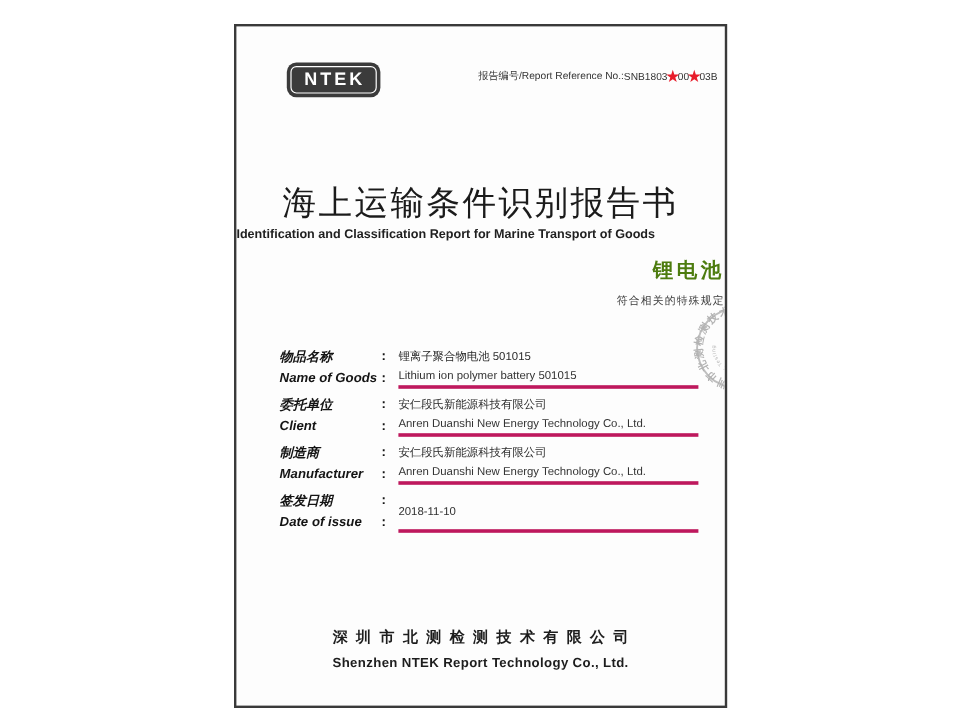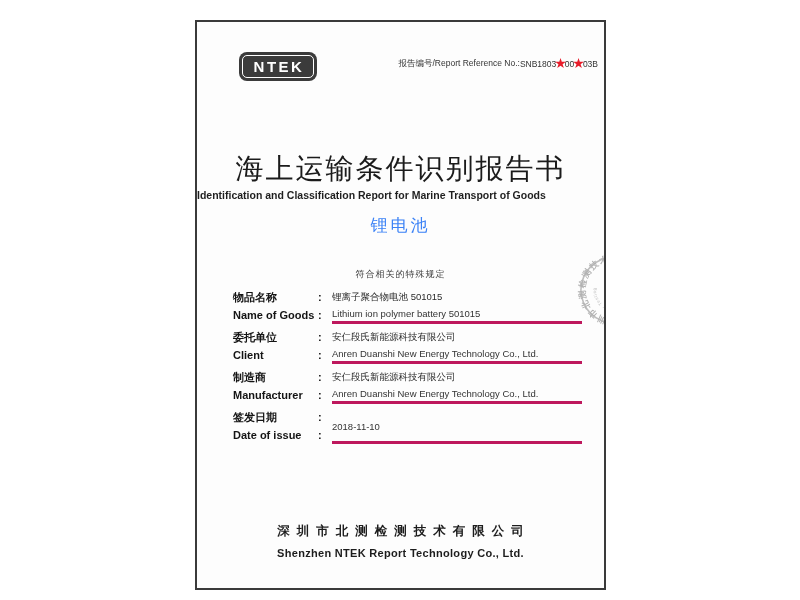--- a/index.html
+++ b/index.html
@@ -30,33 +30,33 @@
   
   .title-cn {
     position:absolute; top:128px; left:0; width:100%; text-align:center;
     font-size:28px; font-weight:normal; color:#1b1b1b; letter-spacing:2px;
   }
   .title-en {
     position:absolute; top:167px; left:0; width:100%; 
     font-size:10.5px; font-weight:bold; color:#1f1f1f;
   }
   .subject-cn {
-    position:absolute; top:192px; left:0; width:100%; text-align:center;
-    font-size:17px; font-weight:normal; color:#3b82f6; letter-spacing:3px;
+    position:absolute; top:192px; left:0; width:100%; text-align:right;
+    font-size:17px; font-weight:bold; color:#4d7c0f; letter-spacing:3px;
   }
   .subject-note {
-    position:absolute; top:222px; left:0; width:100%; text-align:center;
-    font-size:9px; color:#3d3d3d; letter-spacing:1px;margin-top:24px;
+    position:absolute; top:222px; left:0; width:100%; text-align:right;
+    font-size:9px; color:#3d3d3d; letter-spacing:1px;
   }
 
   
   .form { position:absolute; left:36px; top:266px; width:349px; }
   .pair { height:36px; margin-bottom:4px; }
   .fline { display:flex; height:18px; align-items:center; }
-  .flabel { width:85px; font-weight:bold; font-size:11px; color:#141414; flex:none; }
+  .flabel { width:85px; font-weight:bold; font-size:11px; color:#141414; flex:none;font-style:italic; }
   .fcolon { width:14px; font-weight:bold; font-size:11px; color:#141414; flex:none; }
   .fvalue { flex:1; font-size:9.5px; color:#2a2a2a; height:18px; display:flex; align-items:center; }
   .en .fvalue { border-bottom:3px solid #be185d; color:#333333; }
   .pair-date .en .fvalue span { position:relative; top:-7px; }
 
   
   .stamp { position:absolute; left:377px; top:228px; width:80px; height:80px; transform:rotate(-22deg); opacity:0.85; }
 
   
   .issuer-cn {

